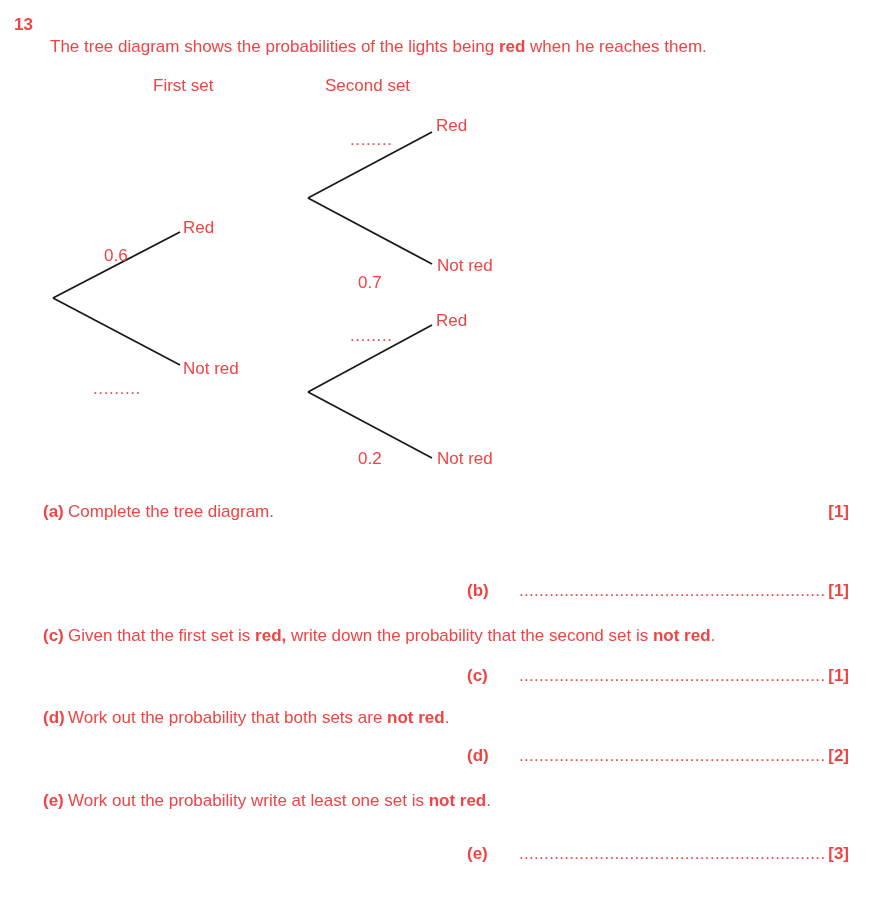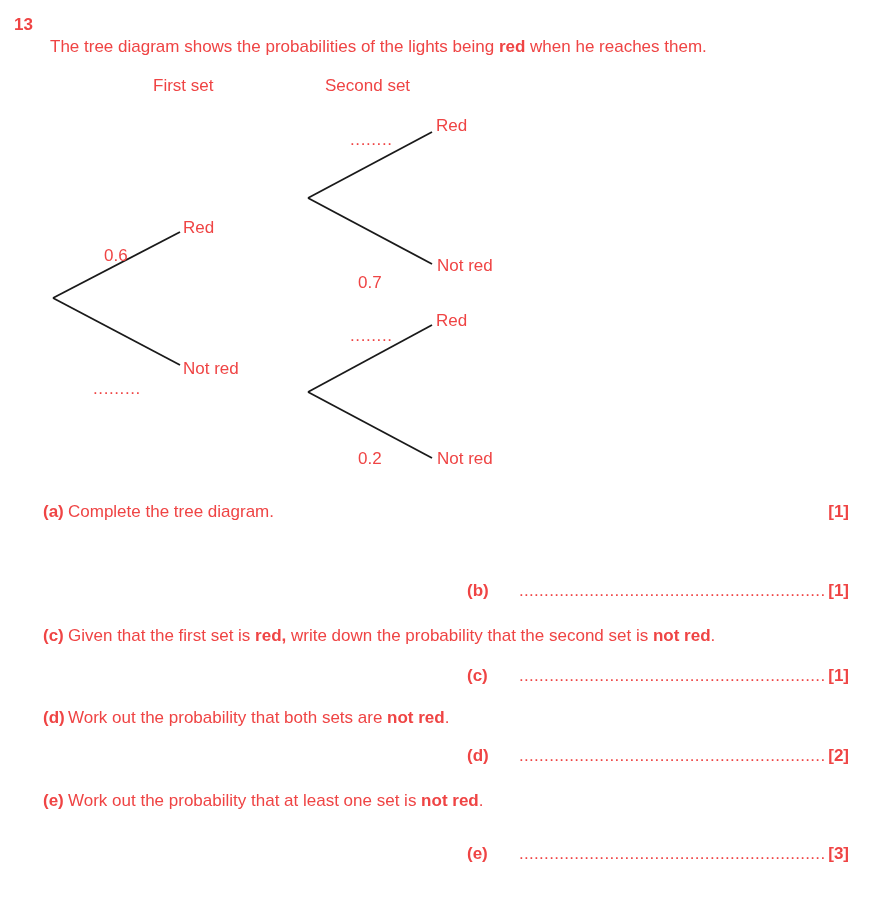--- a/index.html
+++ b/index.html
@@ -67,18 +67,18 @@
   <div class="abs" style="left:43px; top:625px;"><span class="plabel">(c)</span><span>Given that the first set is </span><span class="b">red,</span><span> write down the probability that the second set is </span><span class="b">not red</span><span>.</span></div>
   <div class="abs b" style="left:467px; top:665px;">(c)</div>
   <div class="abs ansdots" style="left:519px; top:665px;">.............................................................</div>
   <div class="abs mark" style="right:37px; top:665px;">[1]</div>
 
   <div class="abs" style="left:43px; top:707px;"><span class="plabel">(d)</span><span>Work out the probability that both sets are </span><span class="b">not red</span><span>.</span></div>
   <div class="abs b" style="left:467px; top:745px;">(d)</div>
   <div class="abs ansdots" style="left:519px; top:745px;">.............................................................</div>
   <div class="abs mark" style="right:37px; top:745px;">[2]</div>
 
-  <div class="abs" style="left:43px; top:790px;"><span class="plabel">(e)</span><span>Work out the probability that at least one set is </span><span class="b">not red</span><span>.</span></div>
+  <div class="abs" style="left:43px; top:790px;"><span class="plabel">(e)</span><span>Work out the probability write at least one set is </span><span class="b">not red</span><span>.</span></div>
   <div class="abs b" style="left:467px; top:843px;">(e)</div>
   <div class="abs ansdots" style="left:519px; top:843px;">.............................................................</div>
   <div class="abs mark" style="right:37px; top:843px;">[3]</div>
 
 </div>
 
 </body></html>

